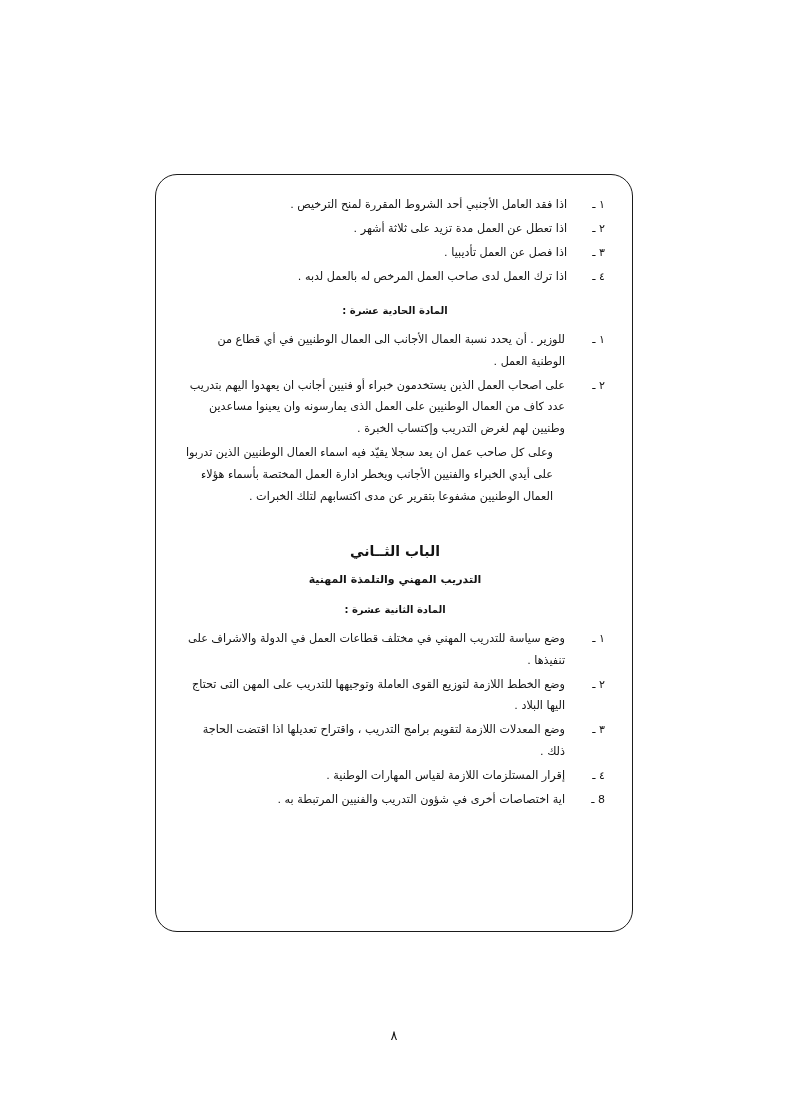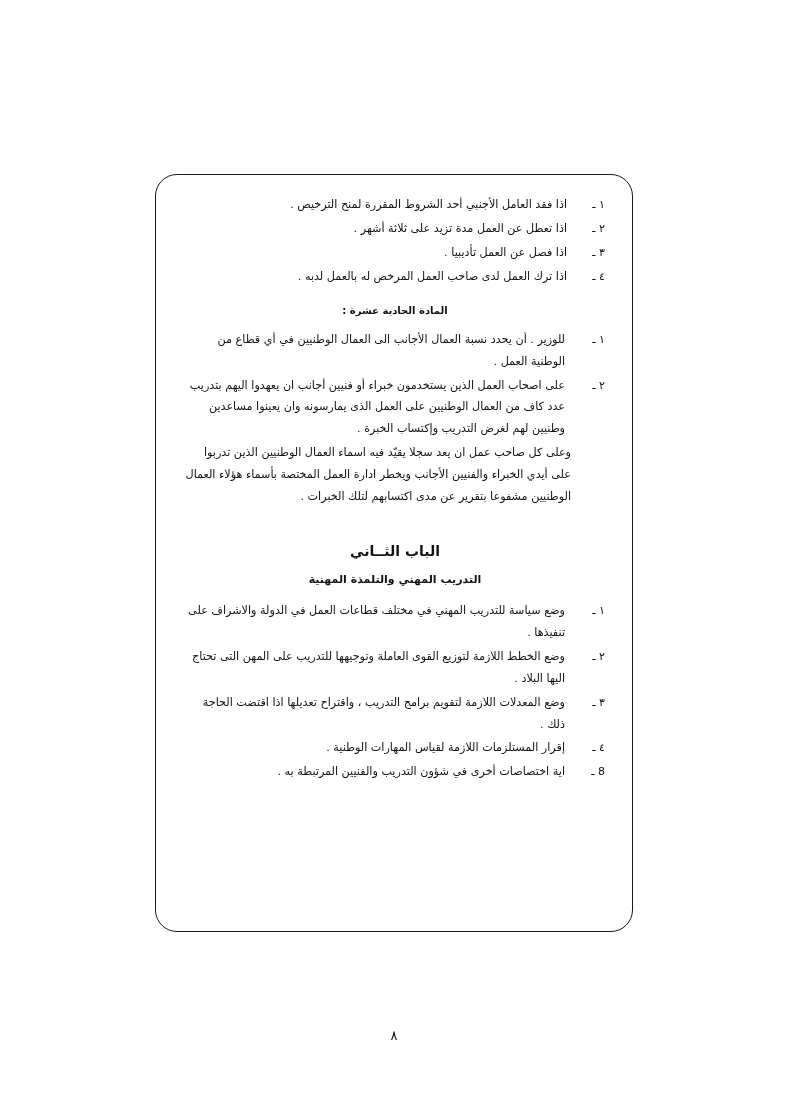--- a/index.html
+++ b/index.html
@@ -105,21 +105,21 @@
   .page-number {
     position: absolute;
     left: 0;
     right: 0;
     top: 1028px;
     text-align: center;
     font-size: 13px;
     color: #141414;
   }
   .indent-block {
-    margin-right: 34px;
+    margin-right: 52px;
     margin-top: 2px;
     text-align: right;
   }
 </style>
 </head>
 <body>
 
 <div class="page">
 
   <div class="frame"></div>
@@ -158,20 +158,21 @@
       </li>
     </ul>
 
     <div class="indent-block">وعلى كل صاحب عمل ان يعد سجلا يقيّد فيه اسماء العمال الوطنيين الذين تدربوا على أيدي الخبراء والفنيين الأجانب ويخطر ادارة العمل المختصة بأسماء هؤلاء العمال الوطنيين مشفوعا بتقرير عن مدى اكتسابهم لتلك الخبرات .</div>
 
     <div class="section-title">
       <span class="line1">الباب الثــاني</span>
       <span class="line2">التدريب المهني والتلمذة المهنية</span>
     </div>
 
+    <div class="article-head">المادة الثانية عشرة :</div>
 
 
     <ul class="list">
       <li class="li">
         <span class="num">١ ـ</span>
         <span class="txt">وضع سياسة للتدريب المهني في مختلف قطاعات العمل في الدولة والاشراف على تنفيذها .</span>
       </li>
       <li class="li">
         <span class="num">٢ ـ</span>
         <span class="txt">وضع الخطط اللازمة لتوزيع القوى العاملة وتوجيهها للتدريب على المهن التى تحتاج اليها البلاد .</span>

